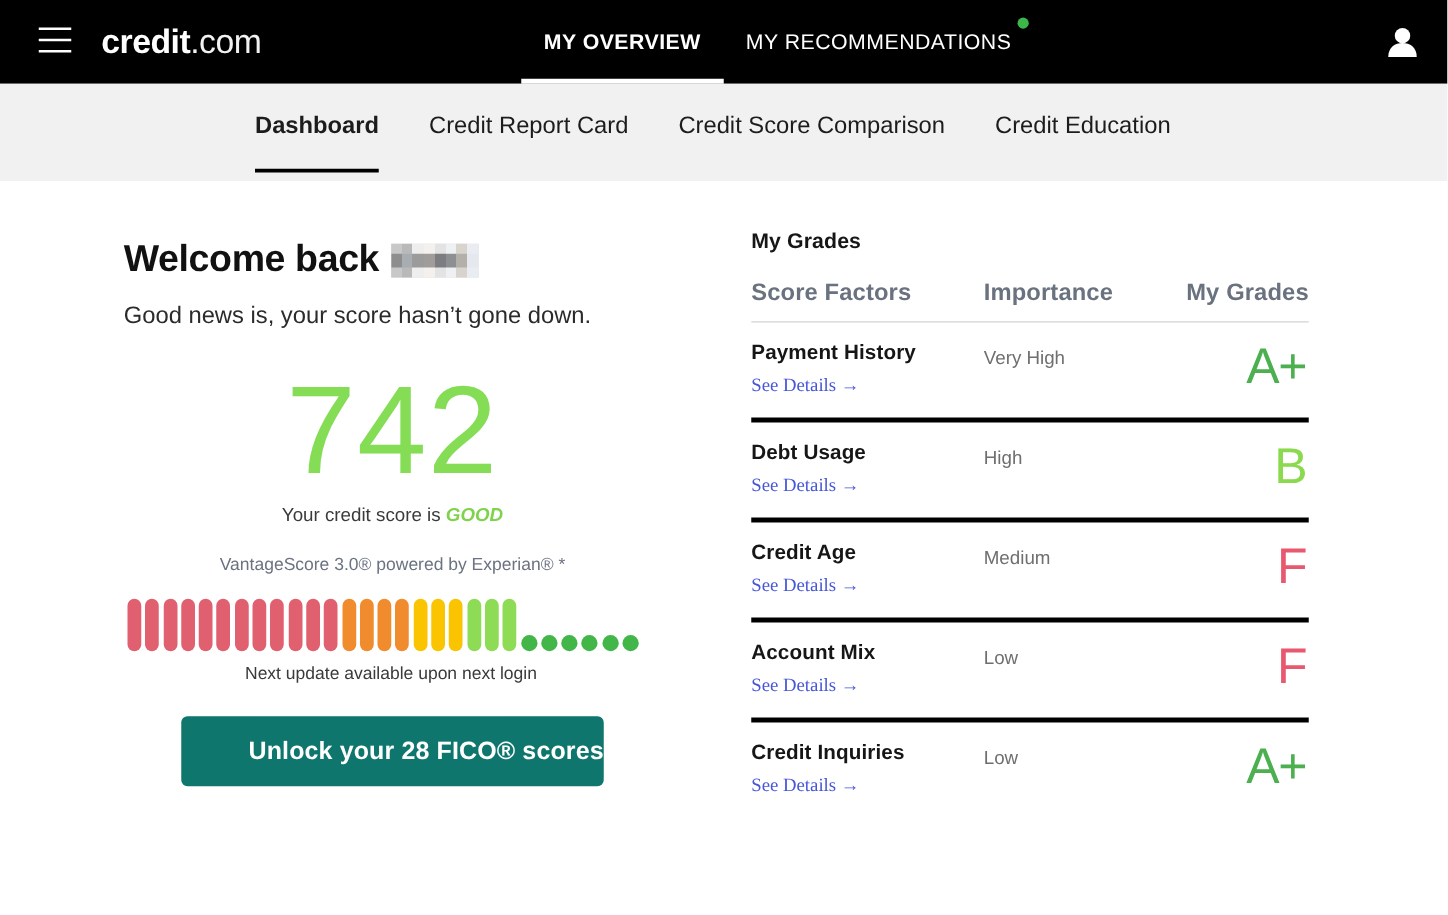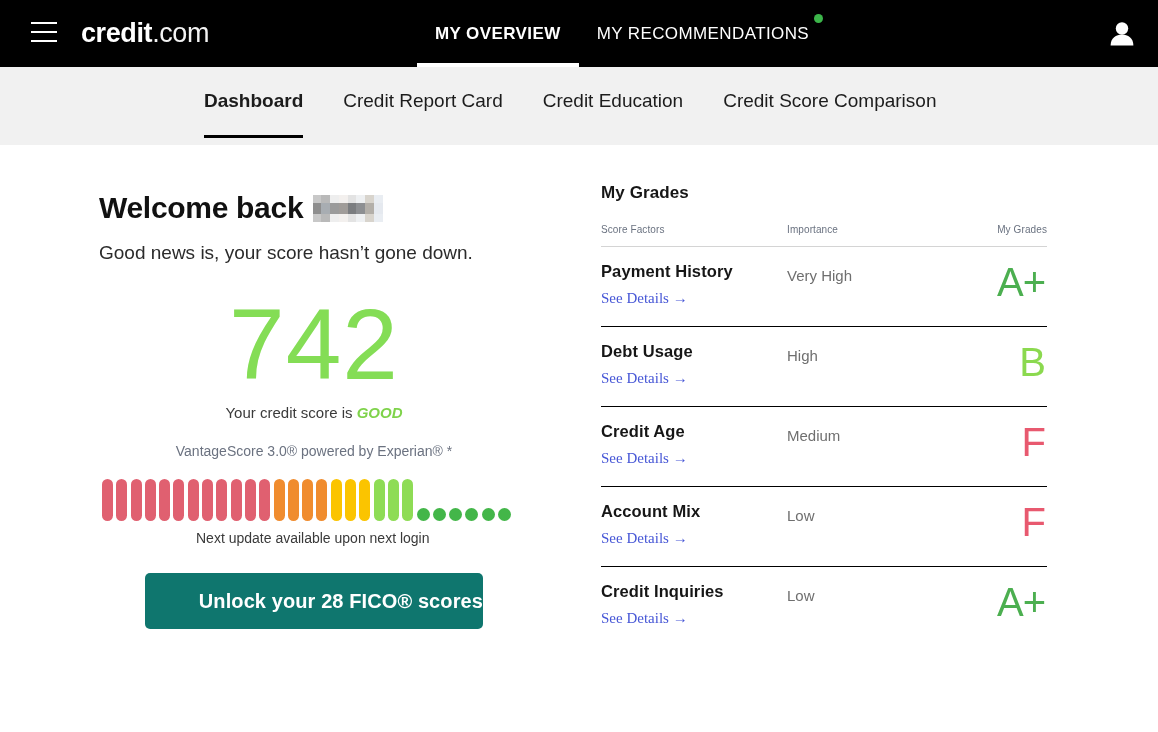--- a/index.html
+++ b/index.html
@@ -301,32 +301,32 @@
     align-items: flex-end;
     margin-top: 21px;
     padding-bottom: 11px;
     border-bottom: 1px solid #d4d4d4;
   }
   .col-factor { width: 186px; }
   .col-importance { width: 160px; text-align: left; }
   .col-grade { flex: 1; text-align: right; }
 
   .grades-head .hdr {
-    font-size: 10px;
-    font-weight: 400;
+    font-size: 19px;
+    font-weight: 700;
     color: #6a7280;
     letter-spacing: 0.1px;
   }
 
   .grade-row {
     display: flex;
     align-items: flex-start;
     padding-top: 15px;
     padding-bottom: 15px;
-    border-bottom: 1px solid #000000;
+    border-bottom: 4px solid #000000;
     min-height: 80px;
   }
   .grade-row:last-child { border-bottom: none; }
 
   .factor-name {
     font-size: 16.5px;
     font-weight: 700;
     color: #161616;
     letter-spacing: 0.1px;
   }
@@ -388,24 +388,24 @@
 
 <div class="subnav">
   <div class="subnav-inner">
     <div class="subtab active">
       <span>Dashboard</span>
     </div>
     <div class="subtab">
       <span>Credit Report Card</span>
     </div>
     <div class="subtab">
+      <span>Credit Score Comparison</span>
+    </div>
+    <div class="subtab">
       <span>Credit Education</span>
-    </div>
-    <div class="subtab">
-      <span>Credit Score Comparison</span>
     </div>
   </div>
 </div>
 
 <div class="main">
 
   <div class="left-col">
 
     <div class="welcome-line">
       <span class="welcome-text">Welcome back</span>

